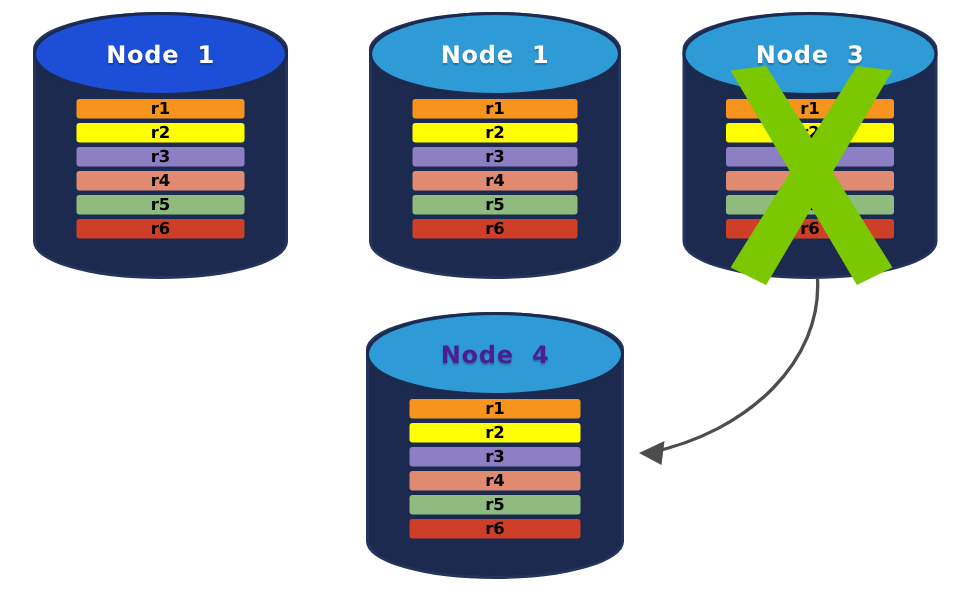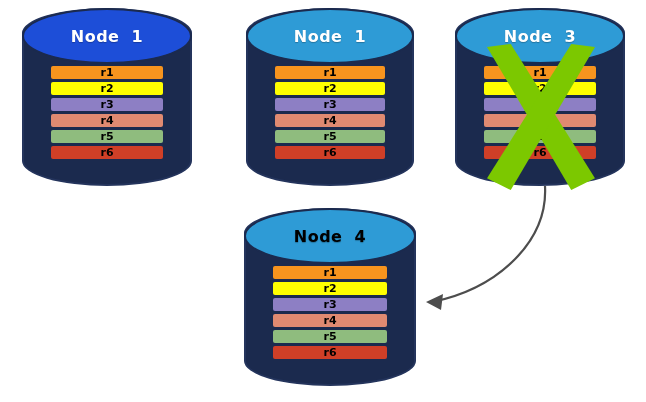--- a/index.html
+++ b/index.html
@@ -135,21 +135,21 @@
           <span style="color: rgb(0, 0, 0);">r5</span>
         </div>
         <div class="row" style="background: rgb(207, 63, 39);">
           <span style="color: rgb(0, 0, 0);">r6</span>
         </div>
       </div>
     </div>
     <div class="node" style="left: 244px; top: 208px; width: 172px; height: 178px;">
       <div class="cyl-body" style="background: rgb(27, 42, 78); border-color: rgb(36, 52, 92);"></div>
       <div class="cyl-top" style="height: 56px; background: rgb(46, 155, 214); border-color: rgb(27, 42, 78);">
-        <span class="node-label" style="color: #000000;">Node  4</span>
+        <span class="node-label" style="color: #4c1d95;">Node  4</span>
       </div>
       <div class="rows" style="top: 58px; left: 29px; right: 29px;">
         <div class="row" style="background: rgb(247, 148, 30);">
           <span style="color: rgb(0, 0, 0);">r1</span>
         </div>
         <div class="row" style="background: rgb(255, 255, 0);">
           <span style="color: rgb(0, 0, 0);">r2</span>
         </div>
         <div class="row" style="background: rgb(141, 127, 196);">
           <span style="color: rgb(0, 0, 0);">r3</span>

